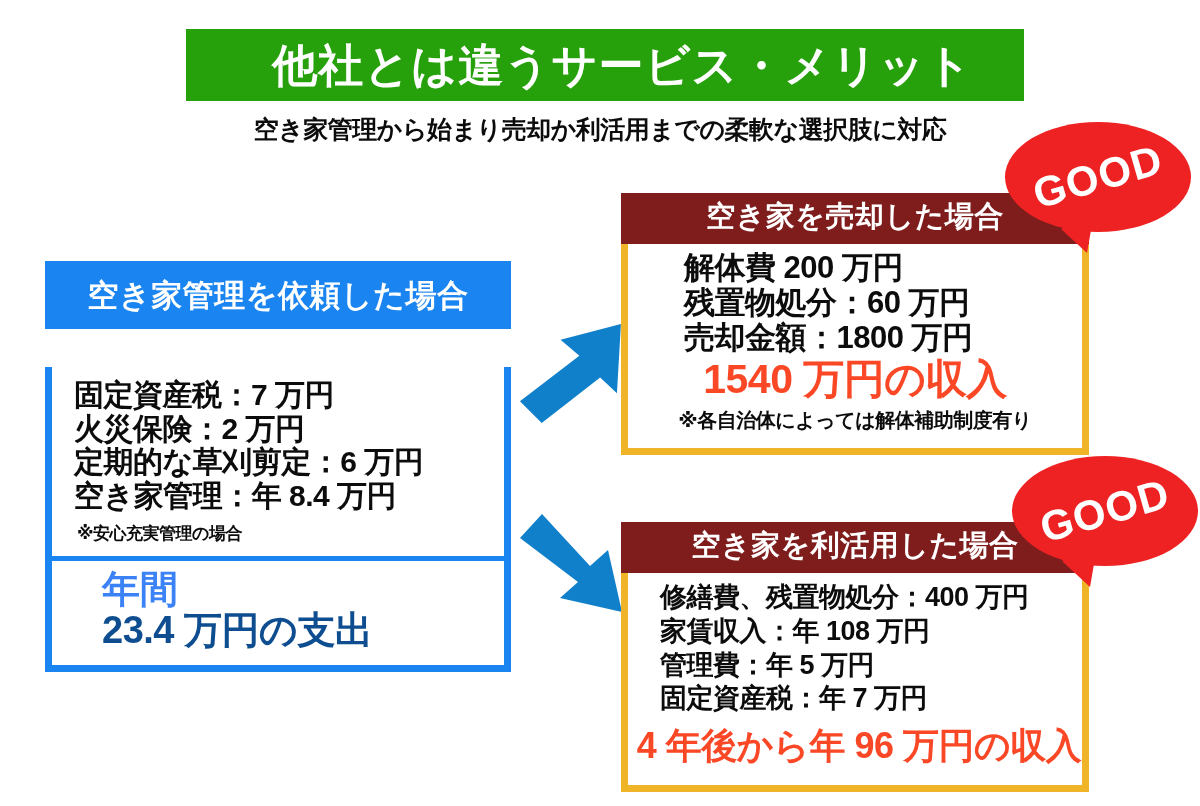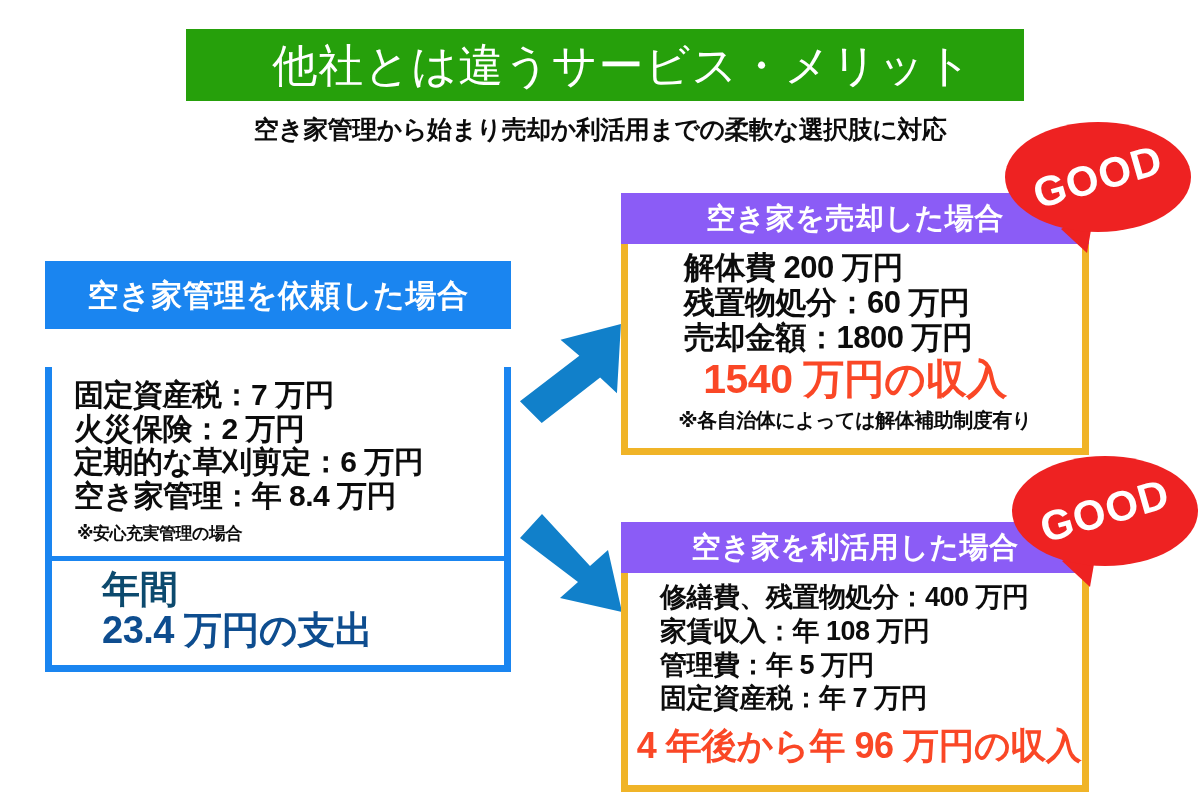--- a/index.html
+++ b/index.html
@@ -27,21 +27,21 @@
     width: 838px;
     height: 72px;
     background: #26a00b;
     display: flex;
     align-items: center;
     justify-content: center;
   }
   .title-bar .title-text {
     color: #ffffff;
     font-size: 45px;
-    font-weight: normal;
+    font-weight: bold;
     letter-spacing: 1px;
     line-height: 1;
     white-space: nowrap;
     margin-left: 35px;
   }
   .subtitle {
     position: absolute;
     left: 0;
     top: 113px;
     width: 1200px;
@@ -110,42 +110,43 @@
     padding: 7px 0 11px 0;
     letter-spacing: -0.5px;
     white-space: nowrap;
     margin-left: 25px;
   }
   .manage-total {
     border-top: 5px solid #1a85f0;
     padding: 9px 0 14px 50px;
   }
   .manage-total .t1 {
-    color: #0c4a6e;
+    color: #3b82f6;
     font-size: 38px;
     font-weight: bold;
     line-height: 1.05;
     letter-spacing: 0px;
     white-space: nowrap;
   }
   .manage-total .t2 {
     color: #0e4d8f;
     font-size: 38px;
     font-weight: bold;
     line-height: 1.08;
     letter-spacing: -0.5px;
     white-space: nowrap;
   }
 
   
   .card-amber .card-header {
-    background: #8b5cf6;
+    background: #7f1d1d;
     font-size: 29px;
     height: 51px;
     letter-spacing: 0.5px;
+    font-family: Liberation Mono, monospace;
   }
   .card-amber .card-body {
     border-left: 7px solid #f0b428;
     border-right: 7px solid #f0b428;
     border-bottom: 7px solid #f0b428;
   }
 
   #card-sell {
     left: 621px;
     top: 193px;

